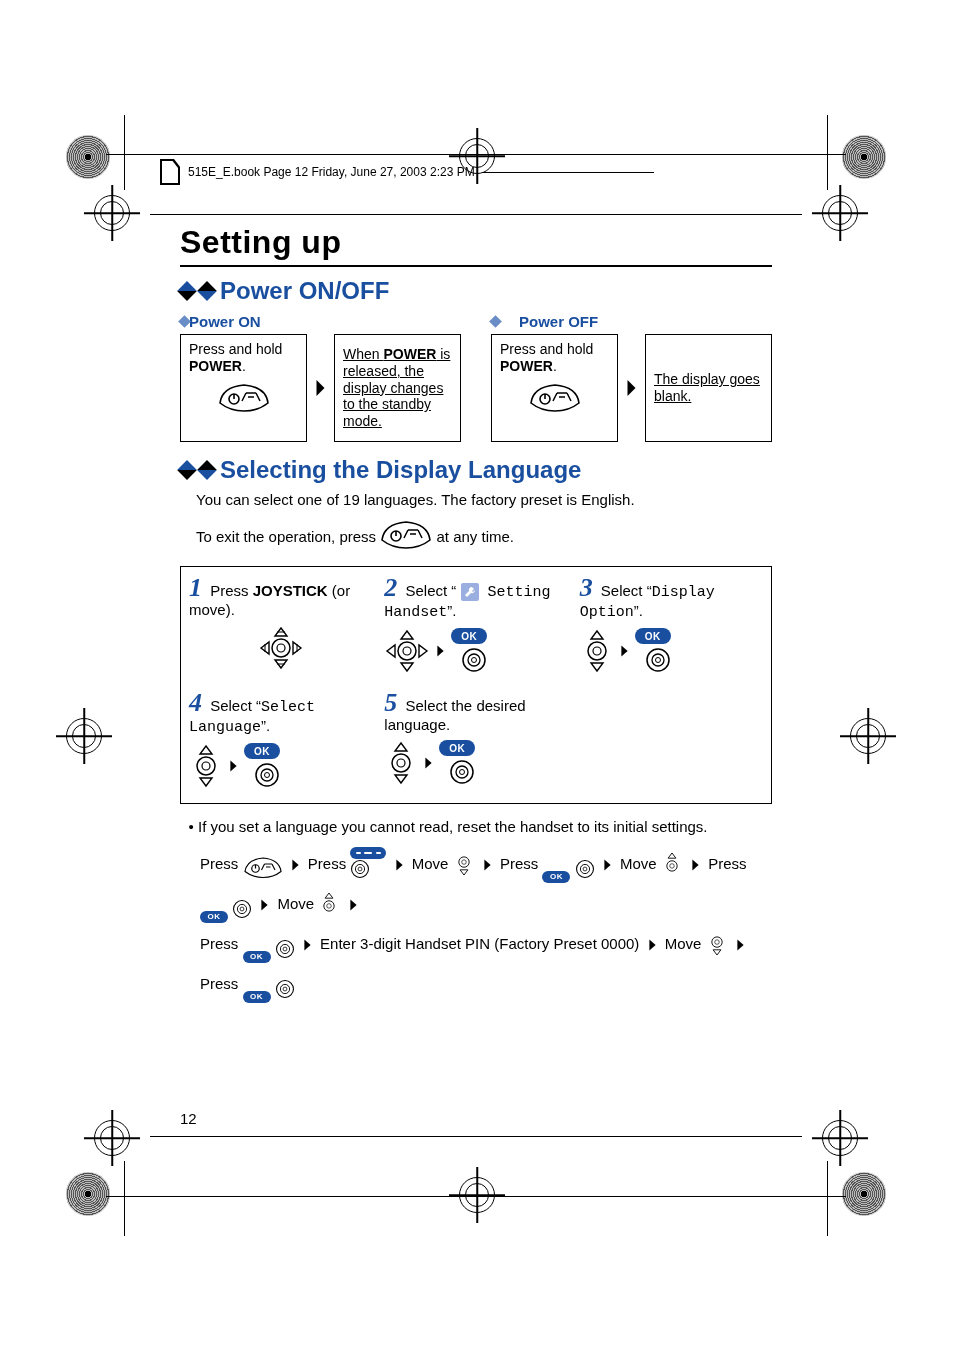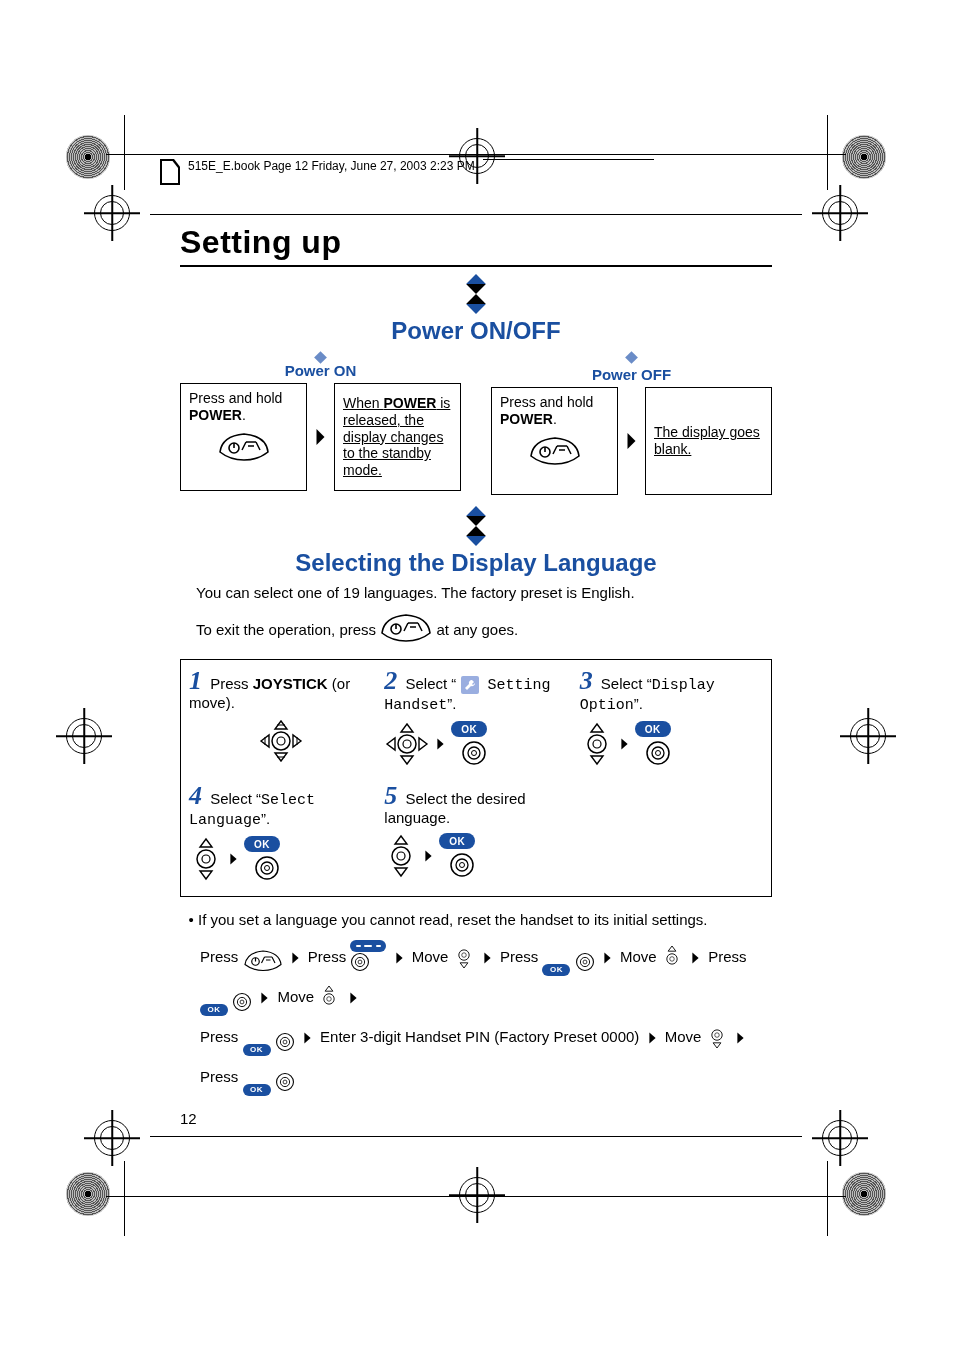--- a/index.html
+++ b/index.html
@@ -70,21 +70,21 @@
   .crop-v { background:#000; width:1px; }
   .cv-l-top { left:124px; top:115px; height:75px; }
   .cv-r-top { right:126px; top:115px; height:75px; }
   .cv-l-bot { left:124px; bottom:115px; height:75px; }
   .cv-r-bot { right:126px; bottom:115px; height:75px; }
 
   
   .bookhdr-wrap {
     position:absolute;
     left: 160px; top: 159px; right: 300px;
-    display:flex; gap:8px;
+    display:flex; align-items:center; gap:8px;
     font-size: 12px;
   }
   .bookhdr-icon {
     width:20px; height:26px; position:relative; flex:0 0 20px;
   }
   .bookhdr-icon .dogear {
     position:absolute; inset:0;
     background:#000;
     clip-path: polygon(0 0, 70% 0, 100% 30%, 100% 100%, 0 100%);
   }
@@ -106,21 +106,21 @@
     margin:0 0 4px 0;
     font-size: 32px;
     font-weight: 700;
     letter-spacing: .5px;
   }
   .title-rule {
     height:2px; background:#000; margin-bottom:10px;
     width:100%;
   }
 
-  .diamond-row { display:flex; align-items:center; gap:6px;flex-direction:column; }
+  .diamond-row { display:flex; align-items:center; gap:6px; }
   .big-diamond { width:14px; height:14px; transform:rotate(45deg); display:inline-block; }
   .big-diamond.left  { background: linear-gradient(135deg,#1a4fa0 50%, #000 50%); }
   .big-diamond.right { background: linear-gradient(135deg,#000 50%, #1a4fa0 50%); }
   .sec-title {
     color: var(--accent);
     font-size: 24px;
     font-weight: 700;
     margin:0;
   }
 
@@ -357,21 +357,21 @@
           </span>
           <div class="box">
             <span>
               <span>When </span><b>POWER</b><span> is released, the display changes to the standby mode.</span>
             </span>
           </div>
         </div>
       </div>
 
       <div class="power-col">
-        <div class="diamond-row" style="gap:4px; margin-top:4px;">
+        <div class="diamond-row" style="gap:19px; margin-top:4px;">
           <span class="sub-diamond"></span>
           <span class="power-sub">Power OFF</span>
         </div>
         <div class="diagram">
           <div class="box small">
             <span>
               <span>Press and hold </span><b>POWER</b><span>.</span>
             </span>
             <div class="icon-wrap">
               <span class="power-btn">
@@ -408,21 +408,21 @@
       <p class="lang-intro" style="margin-top:-2px;">
         <span>To exit the operation, press </span>
         <span class="power-btn" style="display:inline-block; vertical-align:-8px;">
           <svg viewBox="0 0 52 32" width="40" height="24">
               <path d="M2 22 Q 4 6 26 4 Q 48 6 50 22 Q 40 30 26 30 Q 12 30 2 22 Z" fill="none" stroke="#000" stroke-width="1.6"></path>
               <circle cx="16" cy="18" r="5" fill="none" stroke="#000" stroke-width="1.6"></circle>
               <line x1="16" y1="13" x2="16" y2="18" stroke="#000" stroke-width="1.6"></line>
               <path d="M28 12 L38 12 M28 12 L24 20 M38 12 L42 20 M30 16 L36 16" fill="none" stroke="#000" stroke-width="1.5"></path>
             </svg>
         </span>
-        <span> at any goes.</span>
+        <span> at any time.</span>
       </p>
 
       <div class="lang-step-frame">
         <div class="step-grid">
 
           <div class="step">
             <div class="step-head">
               <span class="step-num">1</span>
               <span><span>Press </span><b>JOYSTICK</b><span> (or move).</span></span>
             </div>

